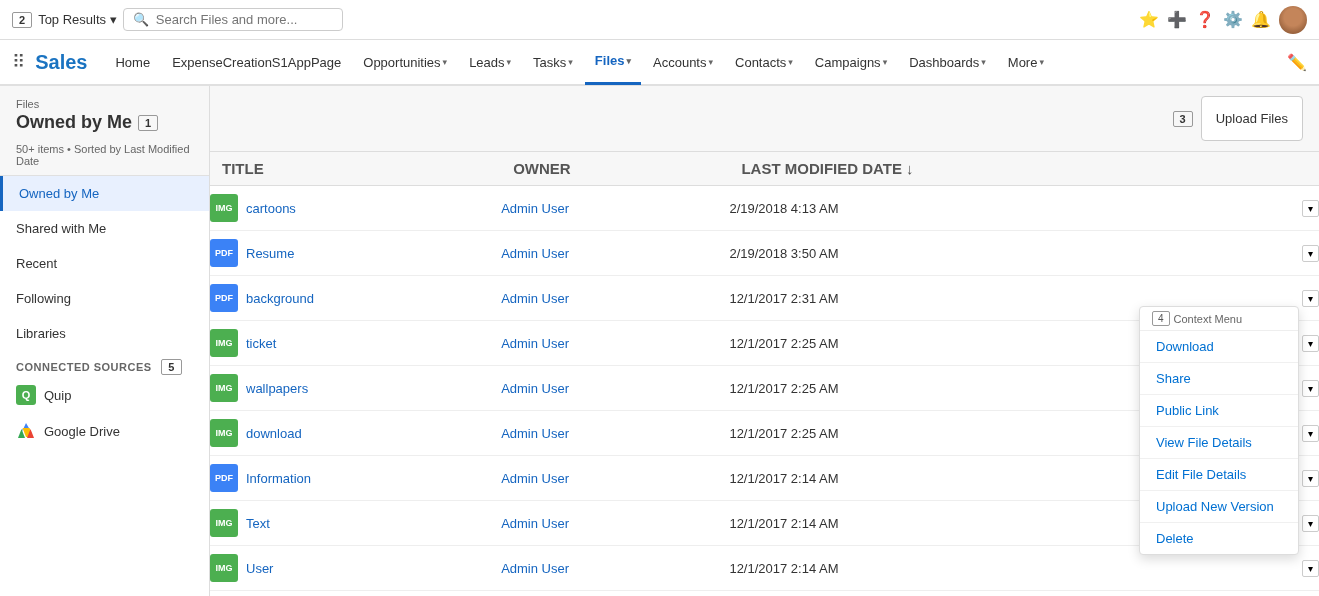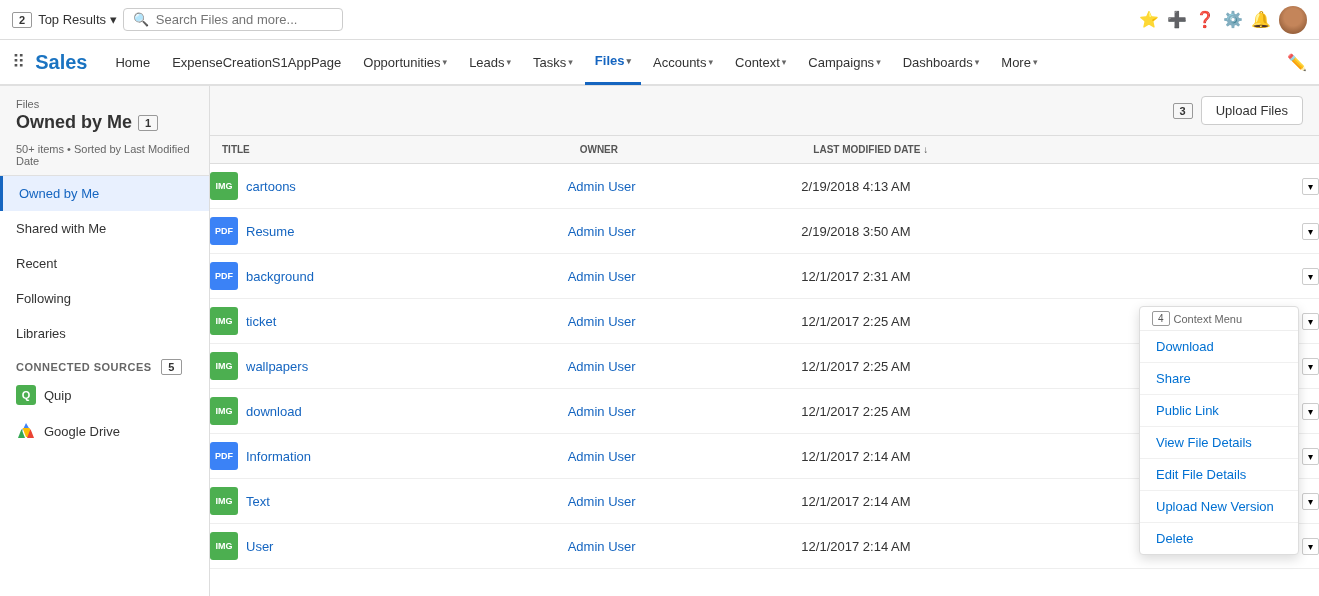--- a/index.html
+++ b/index.html
@@ -118,31 +118,31 @@
       flex: 1; display: flex; flex-direction: column; overflow: hidden;
       position: relative;
     }
     .main-header {
       background: #f7f7f7; padding: 10px 16px; display: flex;
       align-items: flex-start; justify-content: space-between;
       border-bottom: 1px solid #ddd;
     }
     .upload-btn {
       background: #fff; border: 1px solid #ccc; border-radius: 4px;
-      padding: 6px 14px; font-size: 13px; cursor: pointer; color: #333;
+      padding: 14px 14px; font-size: 13px; cursor: pointer; color: #333;
       white-space: nowrap;
     }
 
     
     .table-container {
       flex: 1; overflow-y: auto; background: #fff; position: relative;
     }
     table { width: 100%; border-collapse: collapse; }
     thead th {
-      padding: 8px 12px; text-align: left; font-size: 10px; font-weight: bold;
+      padding: 8px 12px; text-align: left; font-size: 15px; font-weight: bold;
       color: #555; background: #f7f7f7; border-bottom: 1px solid #ddd;
       white-space: nowrap;
     }
     tbody tr { border-bottom: 1px solid #eee; }
     td { padding: 8px 0; font-size: 13px; }
     .file-cell { display: flex; align-items: center; gap: 8px; }
     .file-icon {
       width: 28px; height: 28px; border-radius: 3px;
       display: flex; align-items: center; justify-content: center;
       font-size: 9px; font-weight: bold; flex-shrink: 0;
@@ -224,21 +224,21 @@
   </div>
   <div class="nav-item active">
     <span>Files</span>
     <span class="nav-chevron">▾</span>
   </div>
   <div class="nav-item">
     <span>Accounts</span>
     <span class="nav-chevron">▾</span>
   </div>
   <div class="nav-item">
-    <span>Context</span>
+    <span>Contacts</span>
     <span class="nav-chevron">▾</span>
   </div>
   <div class="nav-item">
     <span>Campaigns</span>
     <span class="nav-chevron">▾</span>
   </div>
   <div class="nav-item">
     <span>Dashboards</span>
     <span class="nav-chevron">▾</span>
   </div>

